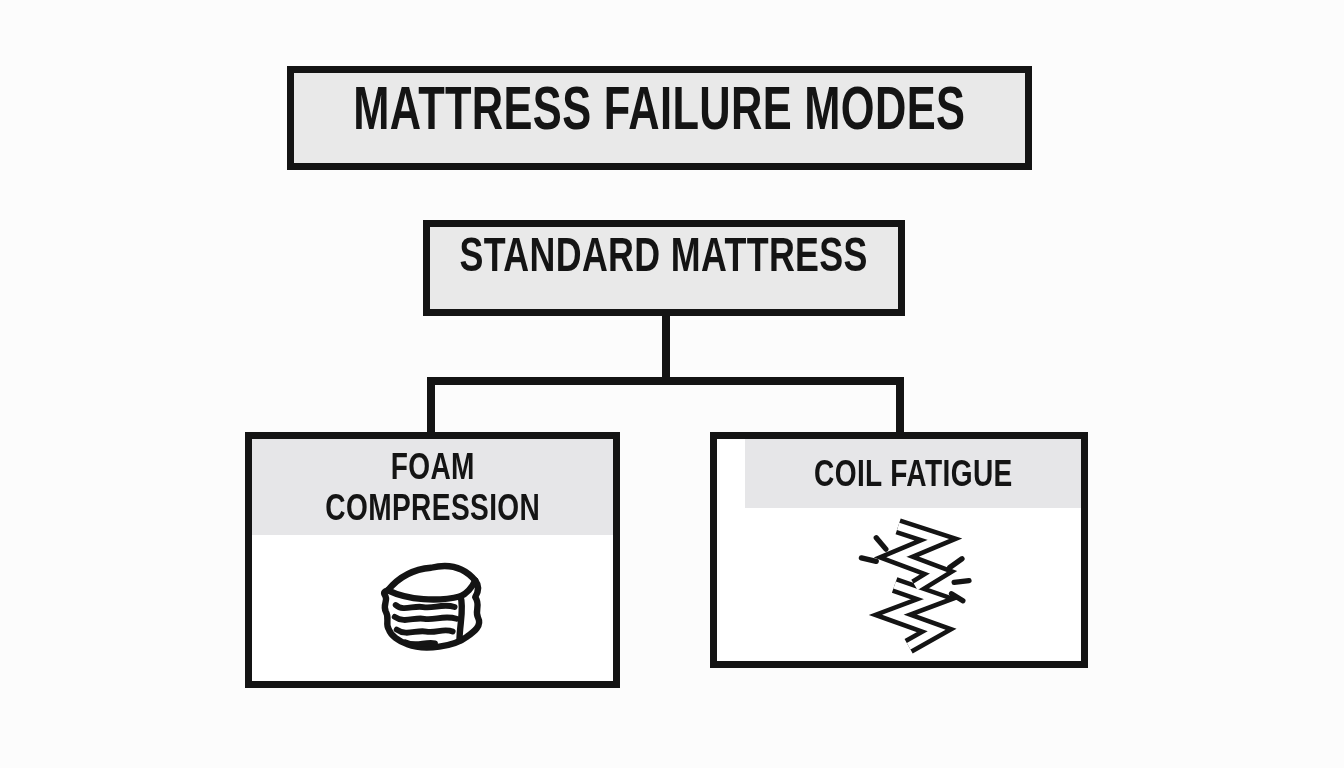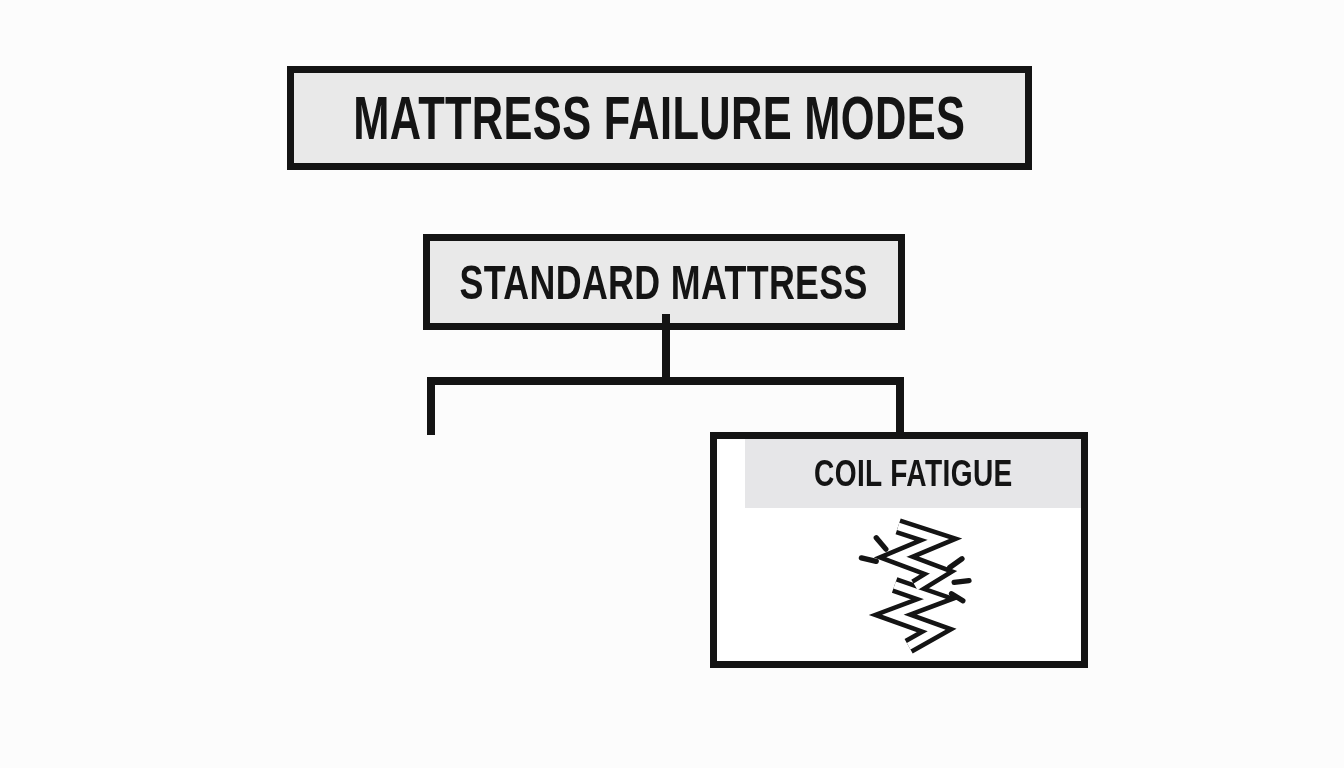--- a/index.html
+++ b/index.html
@@ -13,21 +13,21 @@
     height: 768px;
     background: var(--background, #fcfcfc);
     overflow: hidden;
   }
   .node {
     position: absolute;
     box-sizing: border-box;
     border: 7px solid var(--line-color, #121212);
     background: var(--box-fill, #e9e9e9);
     display: flex;
-    align-items: center;
+    align-items: flex-start;
     justify-content: center;
   }
   .cond {
     font-weight: bold;
     color: var(--text-color, #141414);
     transform: scaleX(0.70);
     transform-origin: center;
     white-space: pre;
     text-align: center;
     letter-spacing: 0.5px;
@@ -65,29 +65,58 @@
 </style>
 </head>
 <body>
 
 <div class="canvas">
 
   <div class="node" style="left:287px; top:66px; width:745px; height:104px;">
     <div class="cond title-label">MATTRESS FAILURE MODES</div>
   </div>
 
-  <div class="node" style="left:423px; top:220px; width:482px; height:96px;margin-top:14px;">
+  <div class="node" style="left:423px; top:220px; width:482px; height:96px;">
     <div class="cond root-label">STANDARD MATTRESS</div>
   </div>
 
   <div class="connector" style="left:662px; top:314px; width:8px; height:71px;"></div>
   <div class="connector" style="left:427px; top:377px; width:477px; height:8px;"></div>
   <div class="connector" style="left:427px; top:377px; width:8px; height:58px;"></div>
   <div class="connector" style="left:896px; top:377px; width:8px; height:58px;"></div>
 
+  <div class="leaf" style="left:245px; top:432px; width:375px; height:256px;">
+    <div class="leaf-header" style="height:96px;">
+      <div class="cond leaf-label">FOAM
+COMPRESSION</div>
+    </div>
+    <div class="leaf-body">
+      <span>
+        <svg width="138" height="104" viewBox="0 0 140 106" fill="none" stroke="#141414" stroke-width="6.5" stroke-linecap="round" stroke-linejoin="round">
+          <path d="M24,35
+                   C38,18 55,13 68,12
+                   C88,7 103,13 113,25
+                   C118,31 116,37 113,42
+                   C119,50 112,56 116,63
+                   C120,71 112,77 105,82
+                   C92,92 62,97 44,90
+                   C35,87 27,81 25,75
+                   C21,69 26,63 22,57
+                   C18,50 25,45 21,40
+                   C19,37 21,36 24,35 Z"></path>
+          <path d="M24,35 C45,45 75,47 98,41 C104,39 110,32 113,25"></path>
+          <path d="M98,41 C102,53 97,70 97,86"></path>
+          <path d="M32,50 C40,57 50,50 60,52 C70,54 80,48 92,52" stroke-width="6"></path>
+          <path d="M31,62 C41,69 51,62 61,64 C71,66 81,60 94,64" stroke-width="6"></path>
+          <path d="M33,75 C43,82 53,75 63,77 C73,79 81,73 90,77" stroke-width="6"></path>
+          <path d="M42,88 C52,93 62,87 72,89" stroke-width="6"></path>
+        </svg>
+      </span>
+    </div>
+  </div>
 
   <div class="leaf" style="left:710px; top:432px; width:378px; height:236px;padding-left:28px;">
     <div class="leaf-header" style="height:69px;">
       <div class="cond leaf-label">COIL FATIGUE</div>
     </div>
     <div class="leaf-body">
       <span>
         <svg width="142" height="140" viewBox="0 0 150 160" fill="none">
 
           <g stroke="#141414" stroke-width="19" stroke-linejoin="miter" stroke-linecap="butt">

